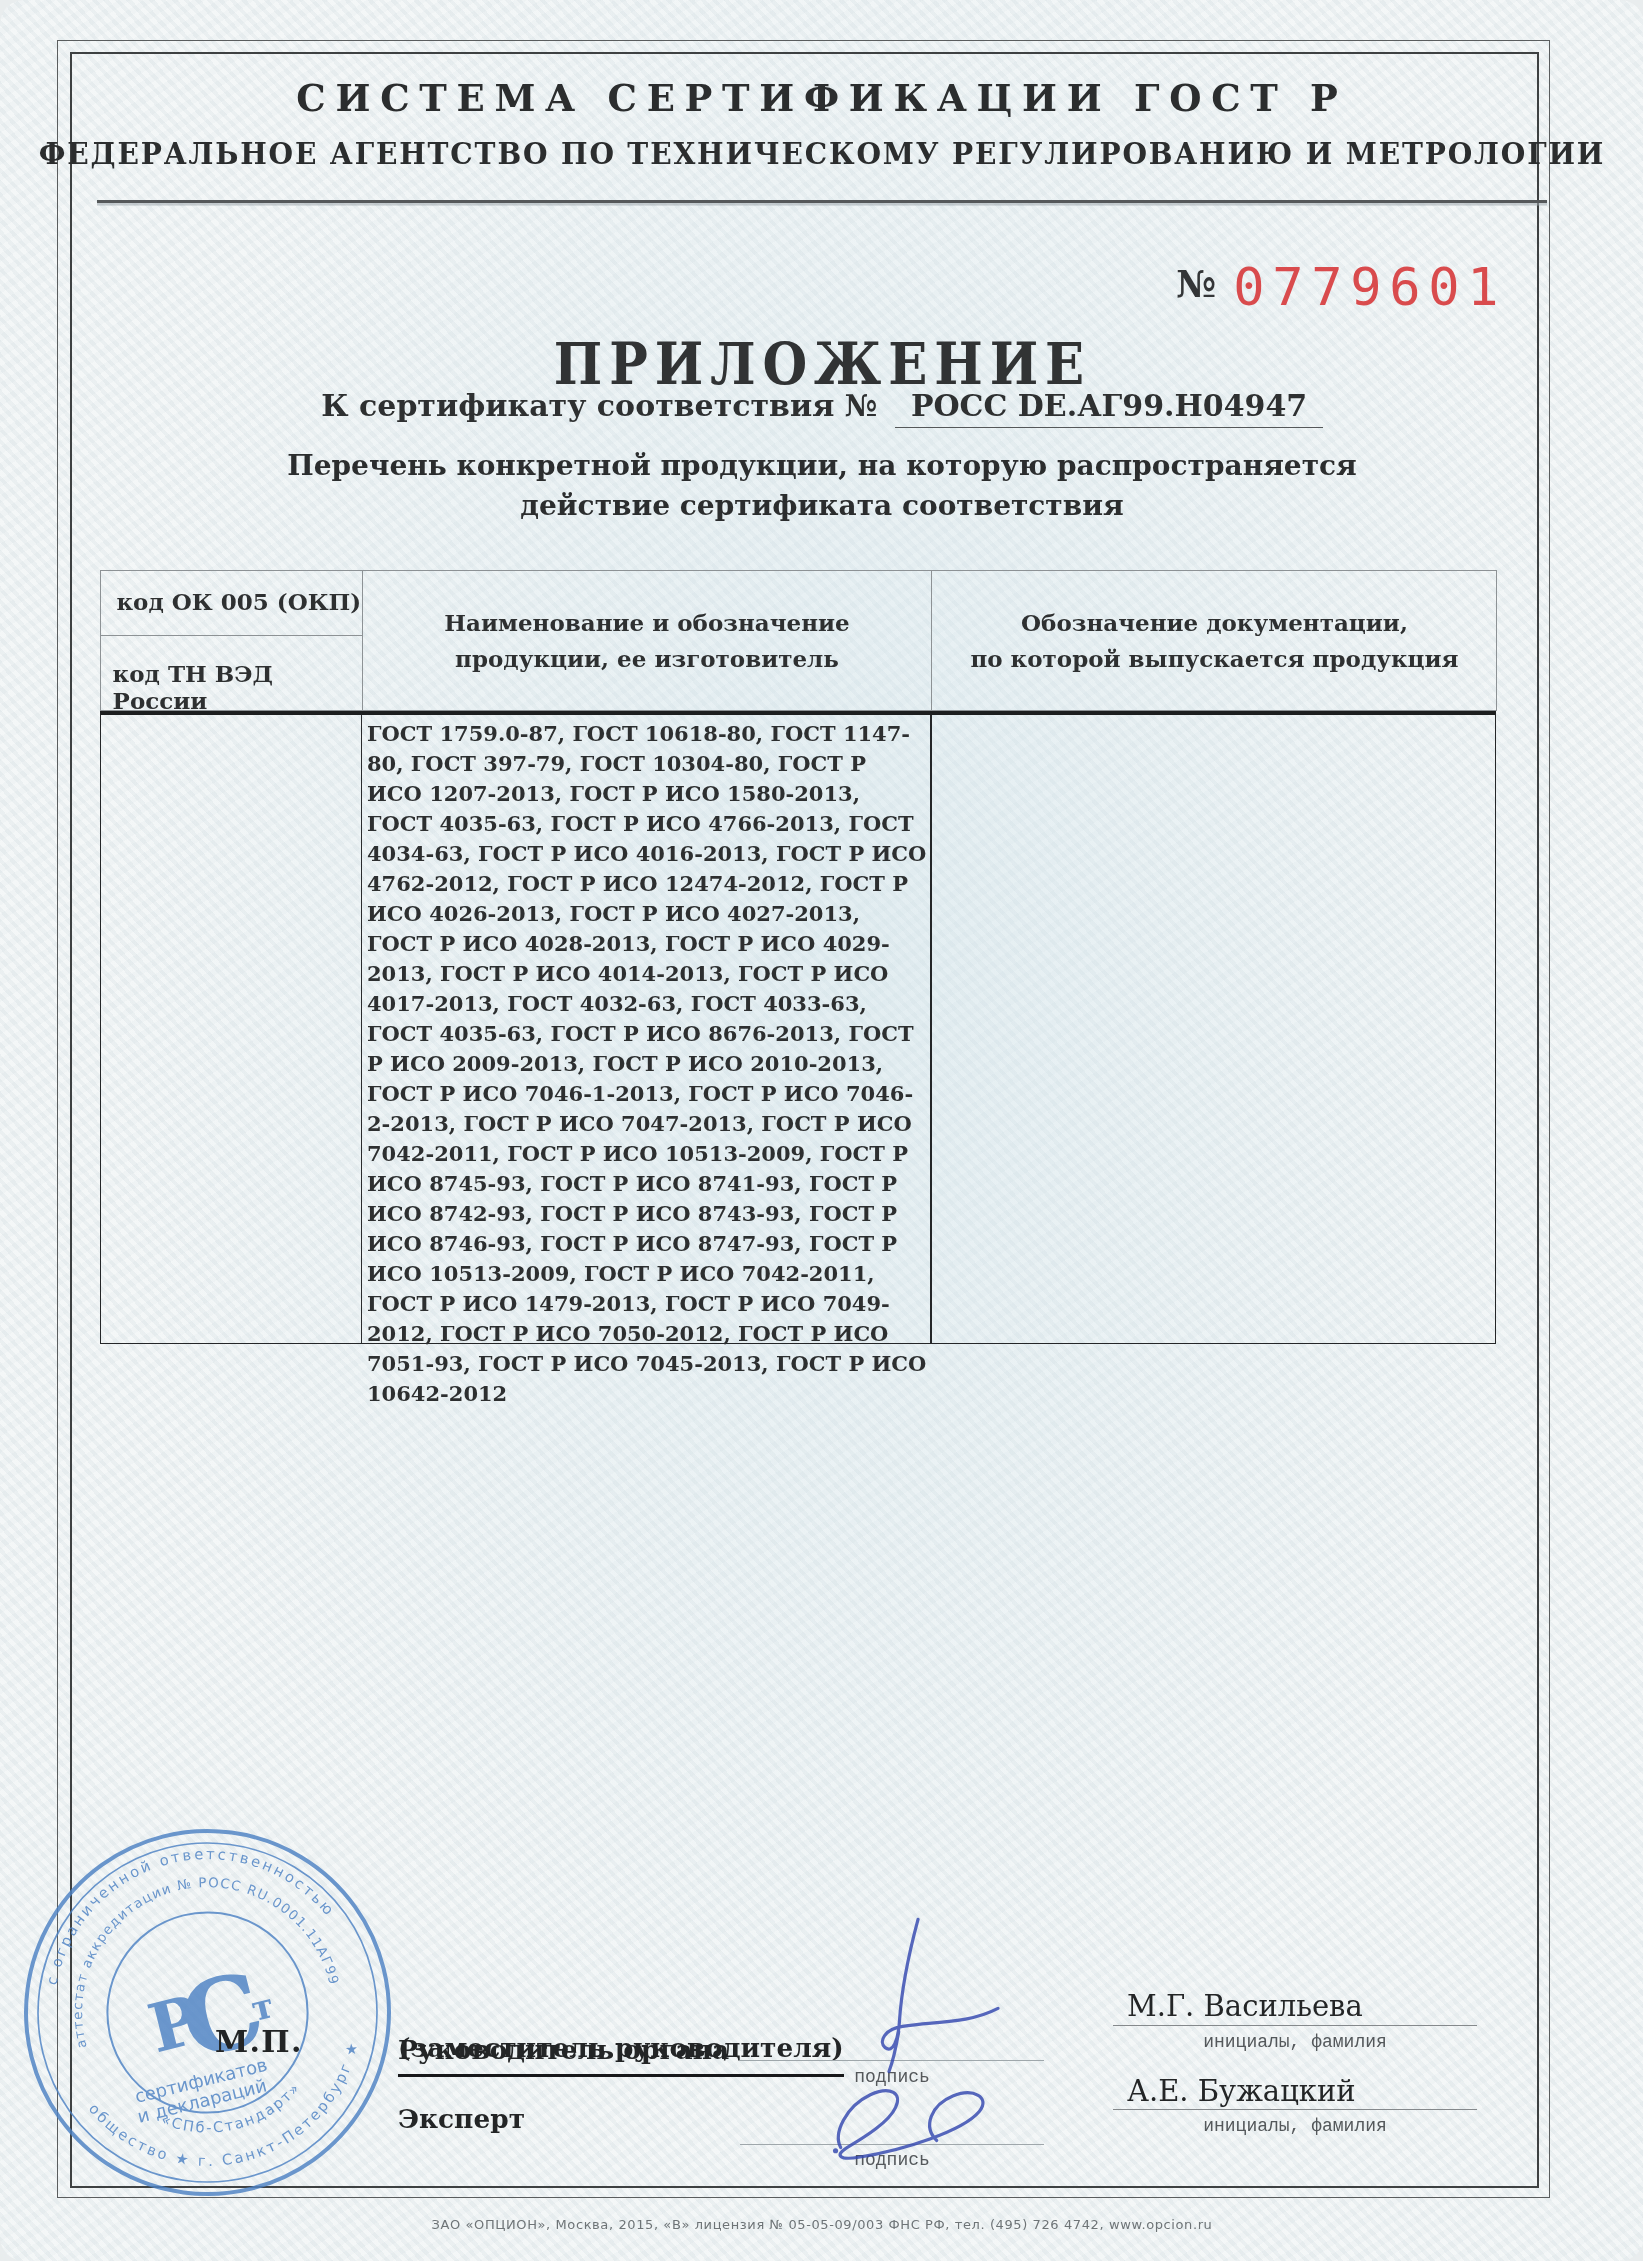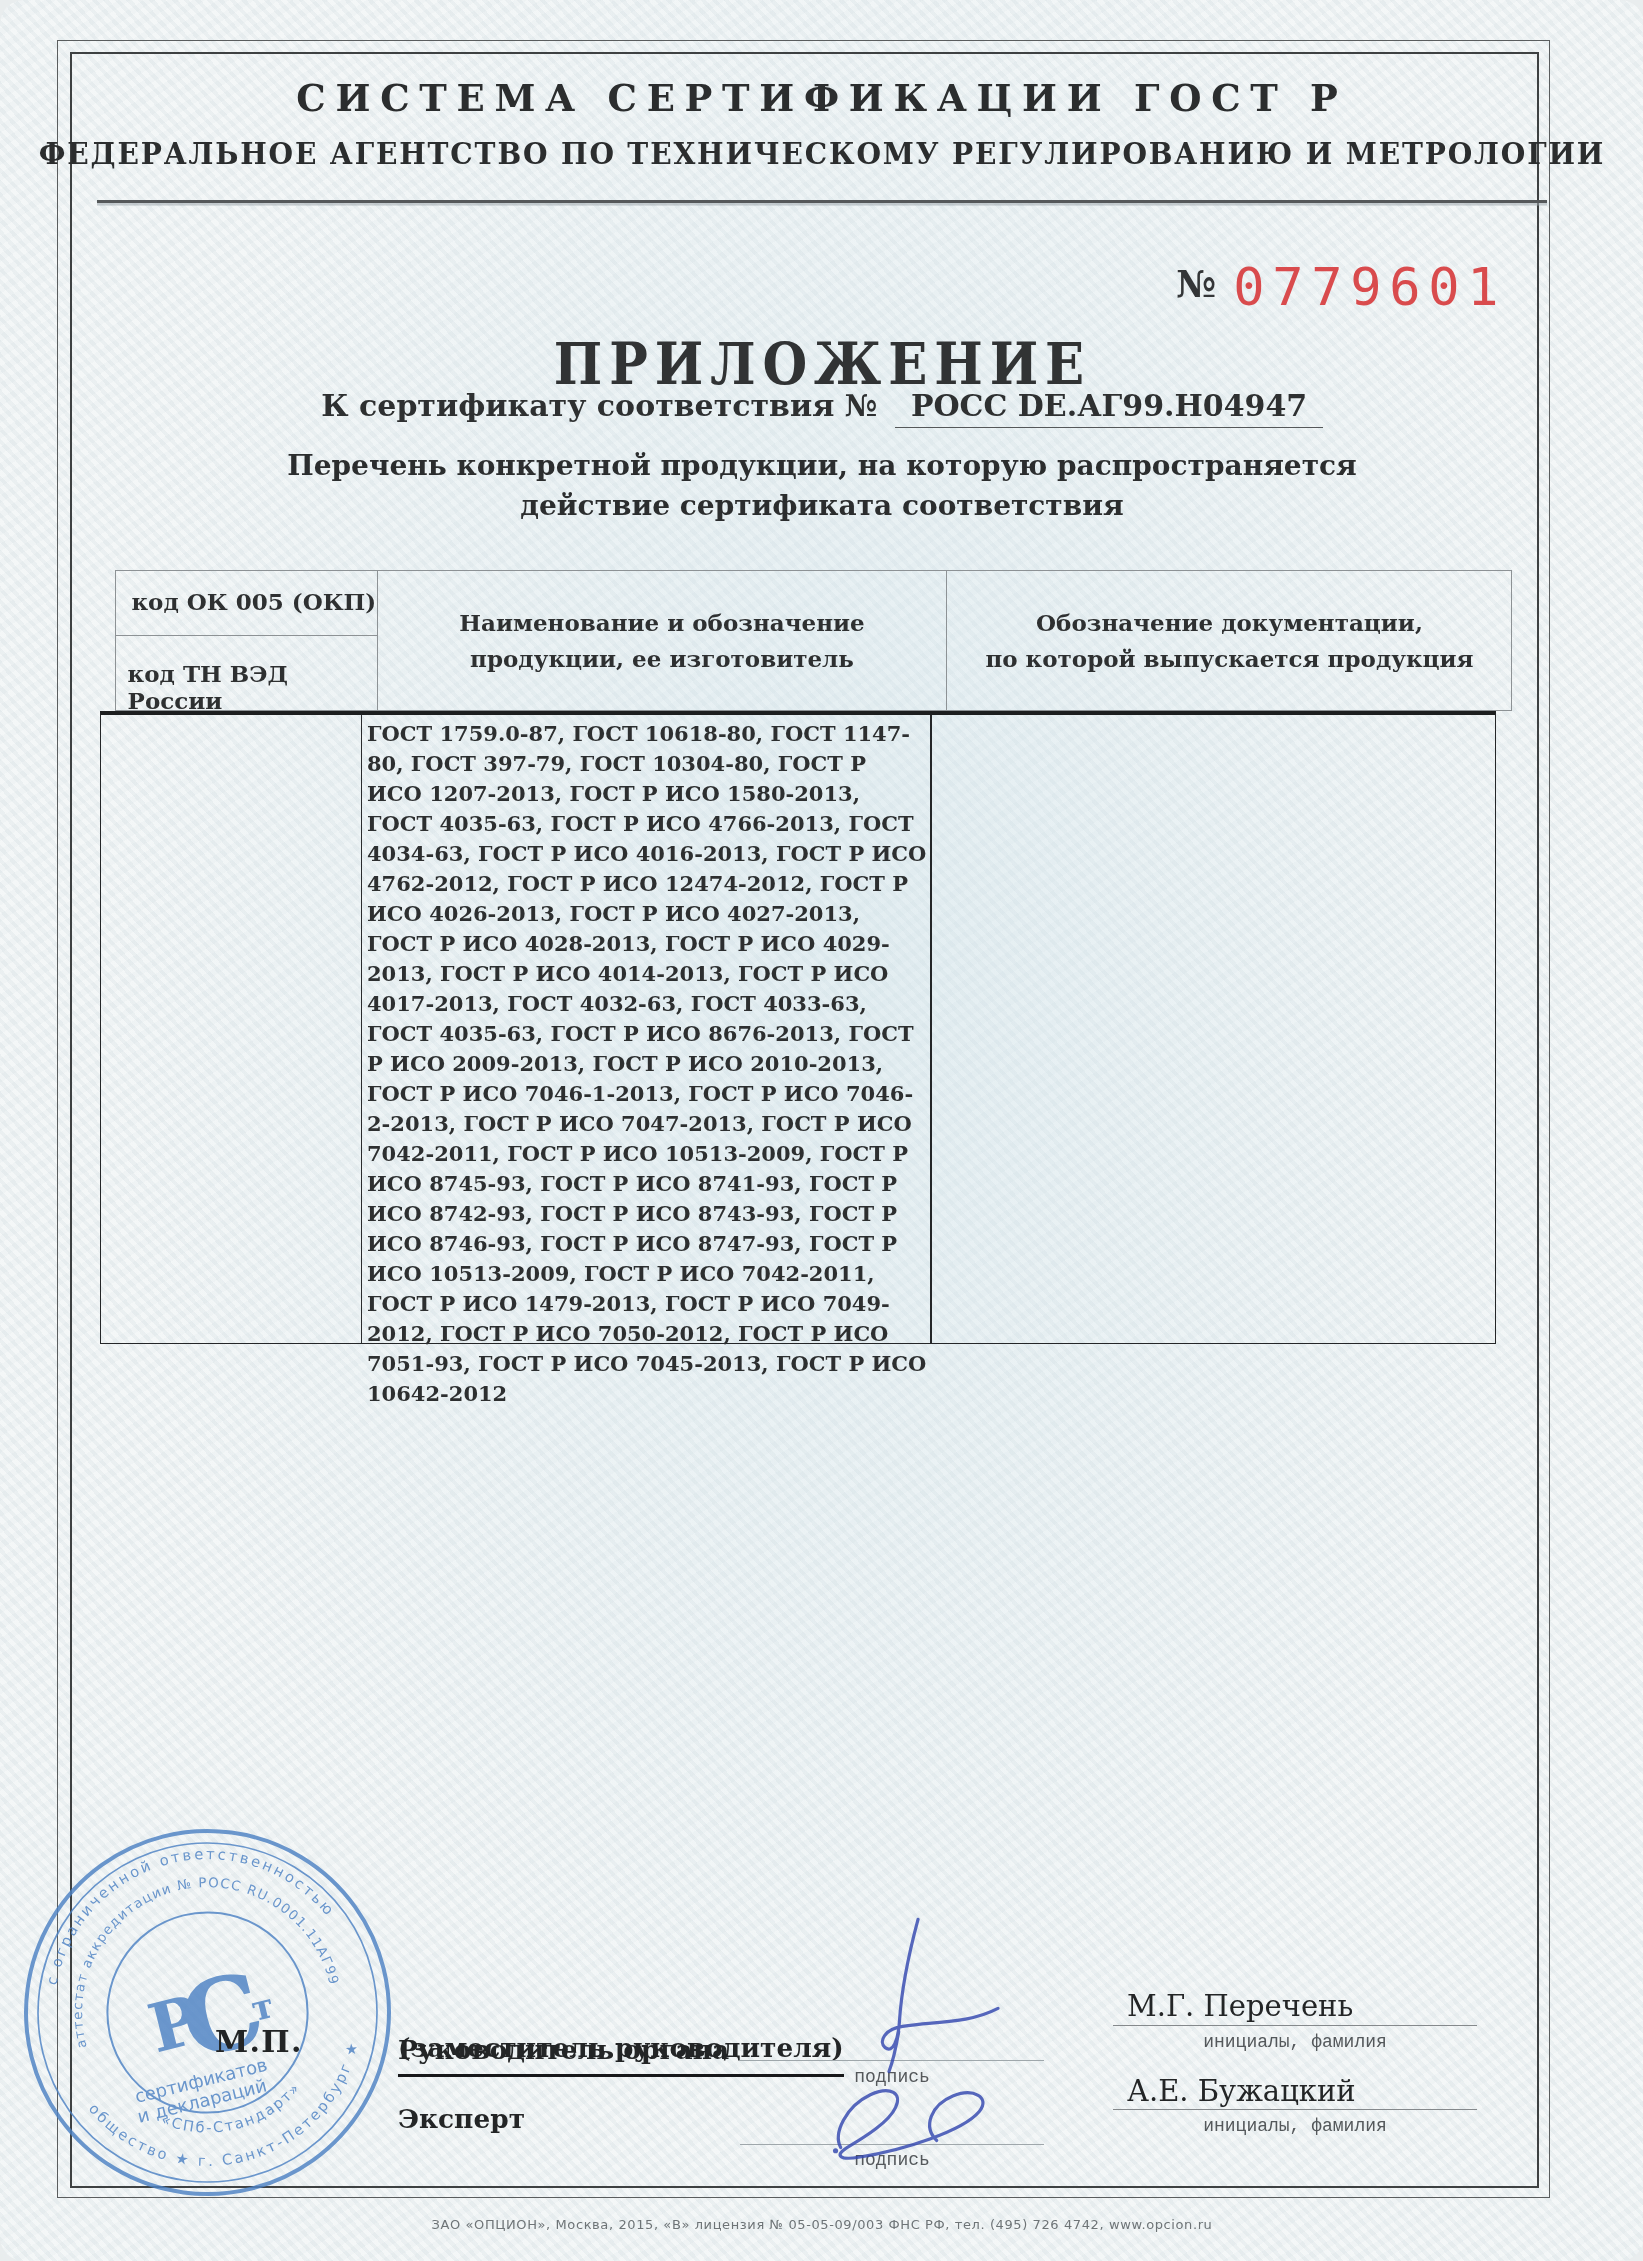--- a/index.html
+++ b/index.html
@@ -27,21 +27,21 @@
   
   .doc-title{left:0;width:1644px;top:330px;text-align:center;font-size:57px;font-weight:bold;letter-spacing:7.7px;color:#313334;}
   .doc-title span{display:inline-block;transform:scaleX(.9);}
   
   .cert-line{left:0;width:1644px;top:388px;text-align:center;font-size:30px;color:#2e3031;font-weight:600;}
   .cert-line .val{display:inline-block;margin-left:18px;padding:0 15.5px 3.9px 15.5px;border-bottom:1.9px solid #55585a;font-weight:600;}
   
   .subtitle{left:0;width:1644px;top:446px;text-align:center;font-size:28px;font-weight:bold;color:#2b2d2e;line-height:40px;}
   
   .tbl{left:100px;top:570px;width:1397px;height:774px;}
-  .tbl .thead{position:absolute;left:0;top:0;width:1395px;height:139px;border:1.3px solid #8d9295;margin-left:15px;}
+  .tbl .thead{position:absolute;left:0;top:0;width:1395px;height:139px;border:1.3px solid #8d9295;}
   .tbl .thead .v1{position:absolute;left:261px;top:0;width:1.3px;height:139px;background:#8d9295;}
   .tbl .thead .v2{position:absolute;left:830px;top:0;width:1.3px;height:139px;background:#8d9295;}
   .tbl .thead .h1d{position:absolute;left:0;top:64px;width:261px;height:1.3px;background:#8d9295;}
   .hc{position:absolute;font-size:23px;font-weight:bold;color:#2e3031;}
   .hc-c1a{left:0;top:17px;width:261px;padding-left:15.5px;box-sizing:border-box;text-align:left;}
   .hc-c1b{left:0;top:89px;width:261px;padding-left:11.6px;box-sizing:border-box;text-align:left;}
   .hc-c2{left:262px;top:34px;width:568px;text-align:center;line-height:36px;}
   .hc-c3{left:832px;top:34px;width:563px;text-align:center;line-height:36px;}
   .tbl .tbody{position:absolute;left:0;top:141px;width:1394px;height:628px;border:1.9px solid #242628;border-top:4.5px solid #1c1e1f;font-weight:bold;}
   .tbl .tbody .bv1{position:absolute;left:260px;top:0;width:1.3px;height:100%;background:#2a2c2e;}
@@ -153,21 +153,21 @@
 
   <div class="abs sig-label1">Руководитель органа</div>
   <div class="abs sig-label1b">(заместитель руководителя)</div>
   <div class="abs sig-label2">Эксперт</div>
 
   <div class="abs sig-line sig-line1"></div>
   <div class="abs cap cap-sign1">подпись</div>
   <div class="abs sig-line sig-line2"></div>
   <div class="abs cap cap-sign2">подпись</div>
 
-  <div class="abs name name1">М.Г. Перечень</div>
+  <div class="abs name name1">М.Г. Васильева</div>
   <div class="abs name-line name-line1"></div>
   <div class="abs cap cap-name1">инициалы, фамилия</div>
 
   <div class="abs name name2">А.Е. Бужацкий</div>
   <div class="abs name-line name-line2"></div>
   <div class="abs cap cap-name2">инициалы, фамилия</div>
 
   <svg class="abs ink" viewBox="0 0 2550 3508">
     <g stroke="#3448b0" stroke-width="5" fill="none" opacity="0.82" stroke-linecap="round">
       <path d="M1424 2978 C1410 3030 1398 3090 1395 3138 C1393 3166 1385 3186 1373 3177 C1362 3168 1372 3148 1400 3144 C1450 3136 1502 3140 1548 3116"></path>

